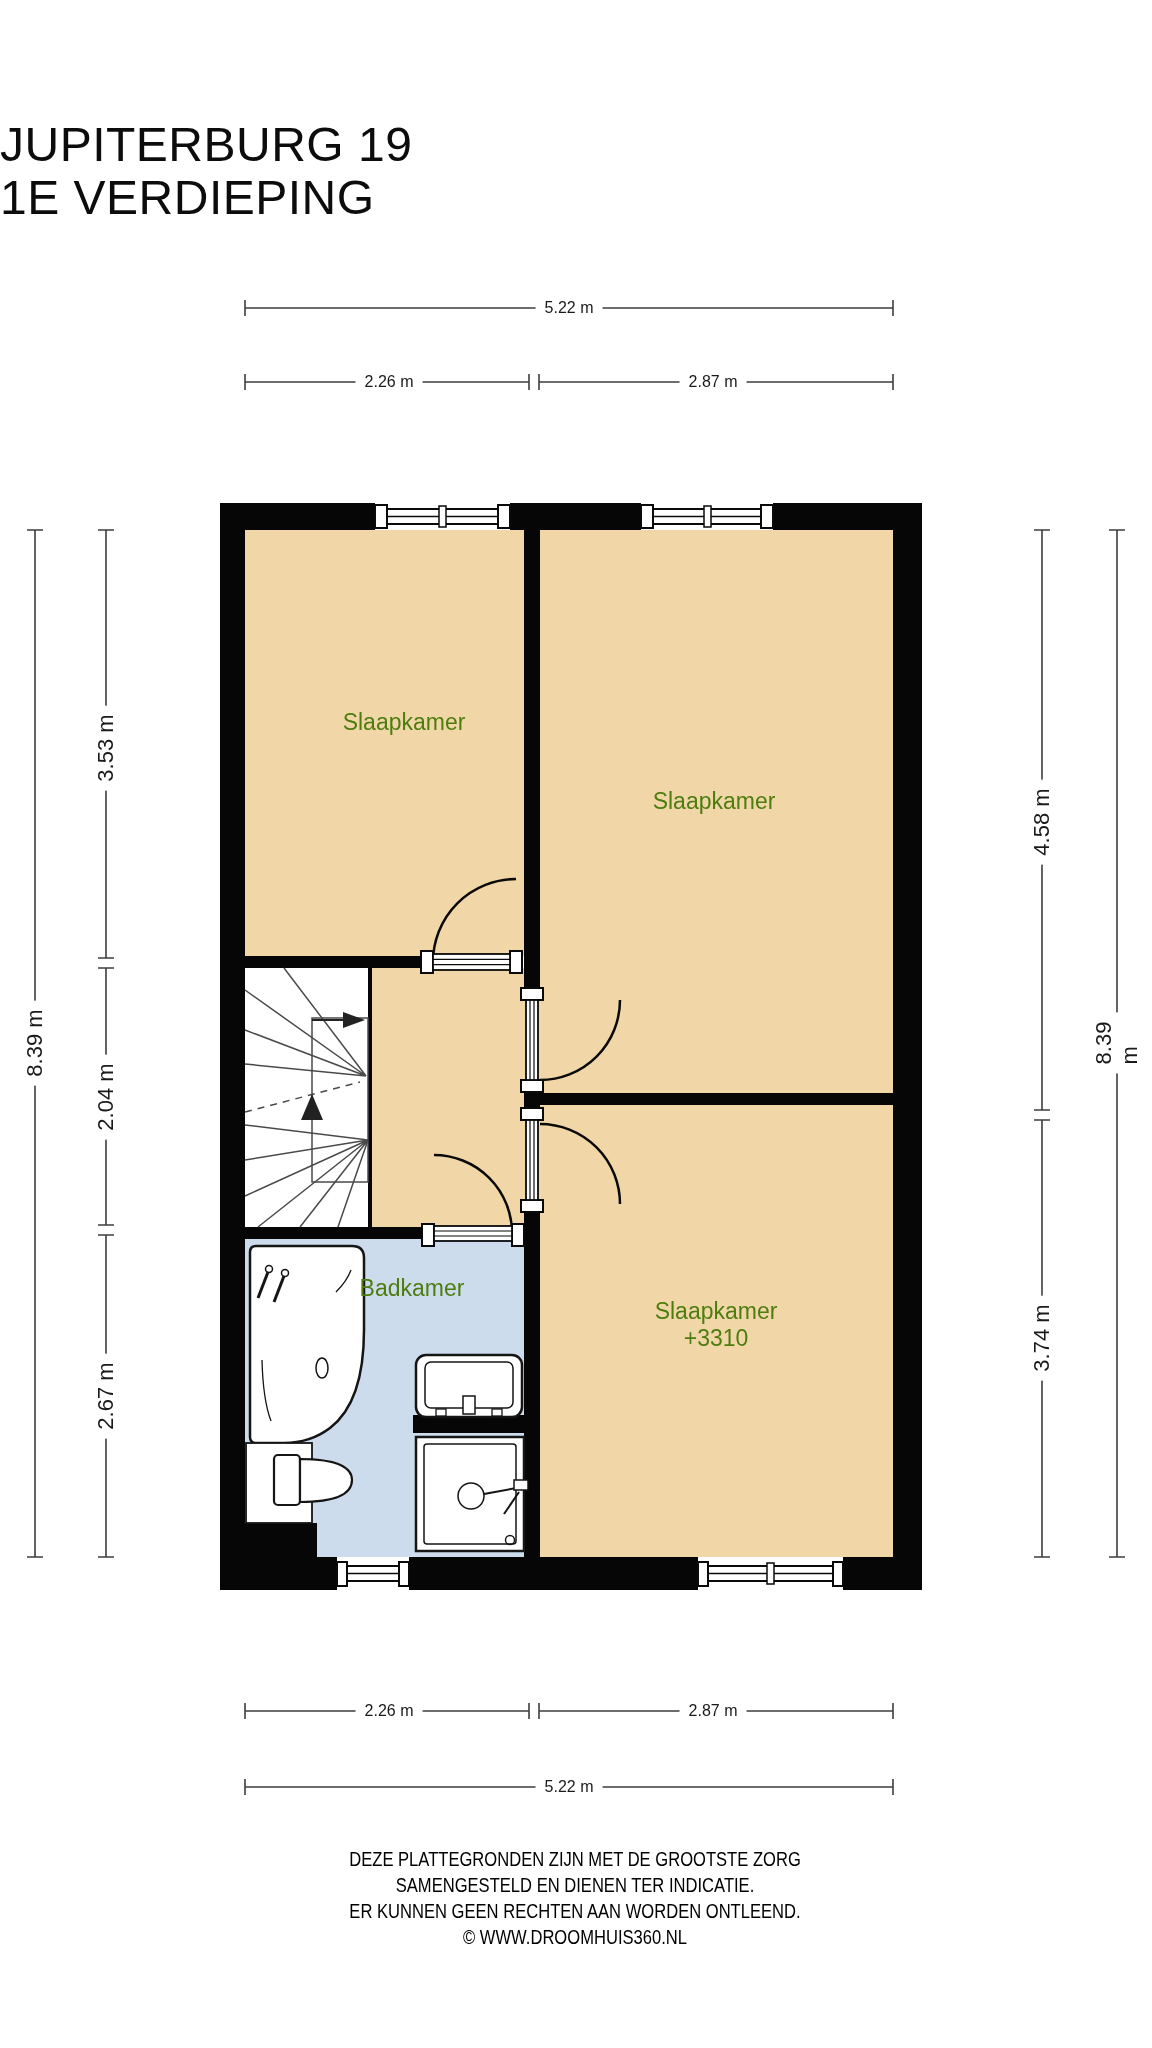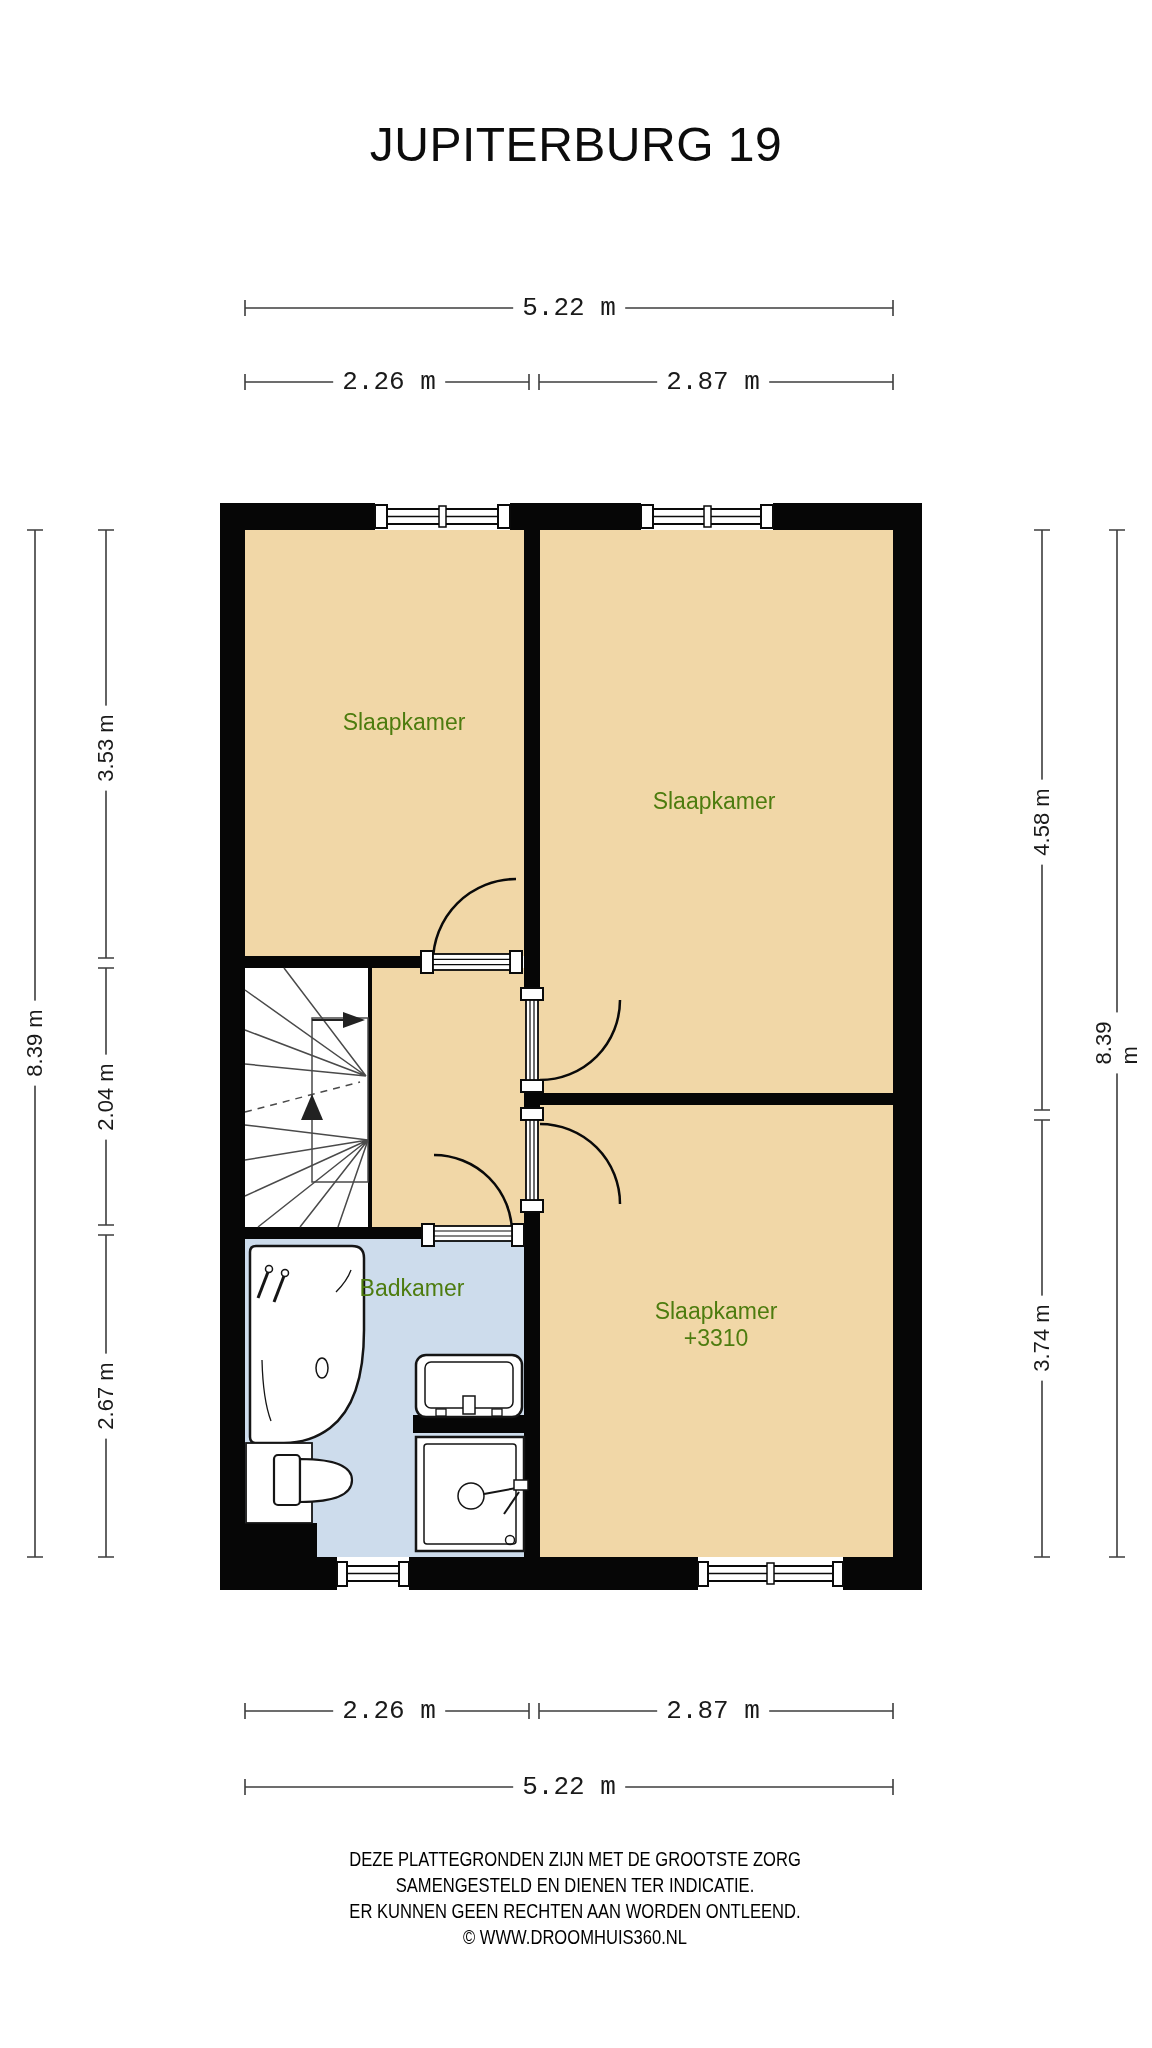--- a/index.html
+++ b/index.html
@@ -1,23 +1,23 @@
 <!DOCTYPE html>
 <html><head>
 <meta charset="utf-8">
 <style>
   html,body{margin:0;padding:0;background:#ffffff;}
   #page{position:relative;width:1152px;height:2048px;background:#fff;overflow:hidden;
         font-family:"Liberation Sans", sans-serif;color:#111;}
   #plan-svg{position:absolute;left:0;top:0;width:1152px;height:2048px;}
   .txt{position:absolute;white-space:nowrap;}
-  #title{left:0;right:0;top:118px;text-align:center;font-size:48px;line-height:53px;
+  #title{left:0;right:0;top:118px;text-align:left;font-size:48px;line-height:53px;
          letter-spacing:.5px;color:#0c0c0c;}
   .dimh{position:absolute;transform:translate(-50%,-50%);background:#fff;padding:0 9px;
-        font-size:26px;color:#1a1a1a;font-family:Liberation Mono, monospace;}
+        font-size:16px;color:#1a1a1a;}
   .dimv{position:absolute;transform:translate(-50%,-50%) rotate(-90deg);background:#fff;
         padding:0 9px;font-size:22px;color:#1a1a1a;}
   .room{position:absolute;transform:translate(-50%,-50%);font-size:23px;color:#4d7c0f;}
   #room-bedroom-bottom{text-align:center;line-height:27px;}
   #footer{left:575px;top:1846px;transform:translateX(-50%) scaleX(.85);transform-origin:center top;
           text-align:center;font-size:19.5px;line-height:26px;color:#000;}
 </style>
 </head>
 <body>
 
@@ -194,20 +194,21 @@
       <path d="M35,530 V1557 M27,530 H43 M27,1557 H43"></path>
       <path d="M106,530 V958 M106,968 V1225 M106,1235 V1557 M98,530 H114 M98,958 H114 M98,968 H114 M98,1225 H114 M98,1235 H114 M98,1557 H114"></path>
 
       <path d="M1042,530 V1110 M1042,1120 V1557 M1034,530 H1050 M1034,1110 H1050 M1034,1120 H1050 M1034,1557 H1050"></path>
       <path d="M1117,530 V1557 M1109,530 H1125 M1109,1557 H1125"></path>
     </g>
   </svg>
 
   <div id="title" class="txt">
     <div>JUPITERBURG 19</div>
+    <div>1E VERDIEPING</div>
   </div>
 
   <div class="dimh" style="left:569px;top:308px">5.22 m</div>
   <div class="dimh" style="left:389px;top:382px">2.26 m</div>
   <div class="dimh" style="left:713px;top:382px">2.87 m</div>
   <div class="dimh" style="left:389px;top:1711px">2.26 m</div>
   <div class="dimh" style="left:713px;top:1711px">2.87 m</div>
   <div class="dimh" style="left:569px;top:1787px">5.22 m</div>
 
   <div class="dimv" style="left:35px;top:1043px">8.39 m</div>

